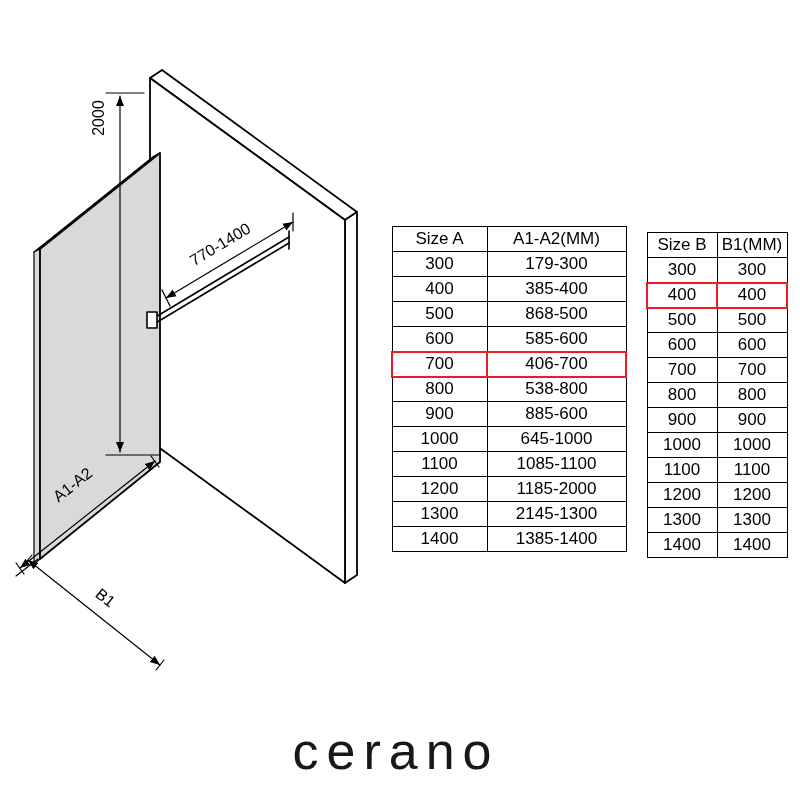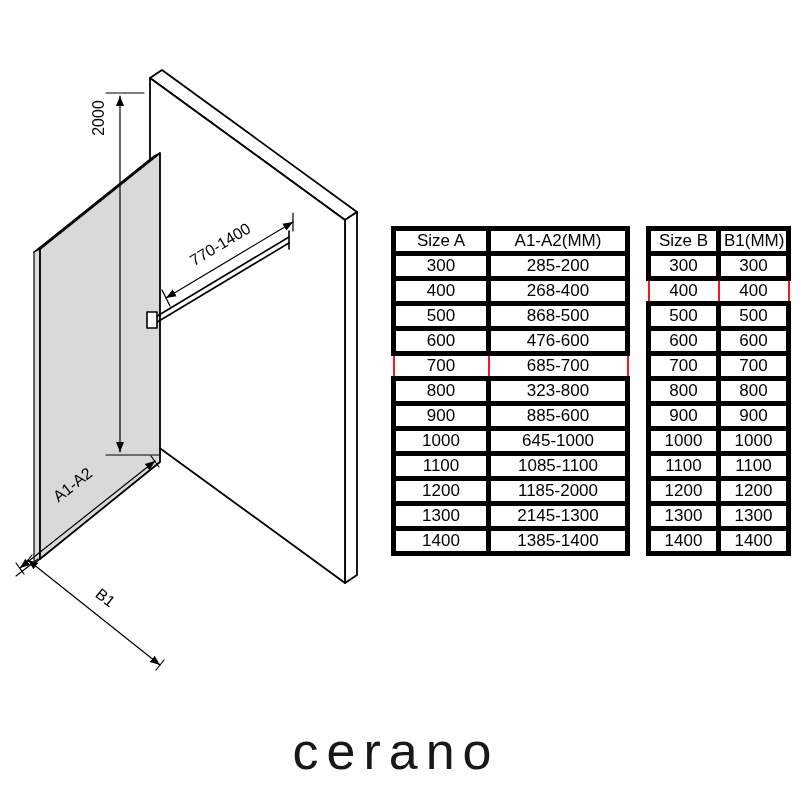--- a/index.html
+++ b/index.html
@@ -14,27 +14,27 @@
   .diagram-svg text {
     font-family:"Liberation Sans", sans-serif;
     font-size:16px; fill:#000; stroke:none;
   }
 
   table.spec {
     position:absolute; border-collapse:collapse; table-layout:fixed;
     font-size:17px; text-align:center; background:#fff;
   }
   table.spec th, table.spec td {
-    border:5px solid #000000; height:25px; padding:0 3px;
+    border:1px solid #000000; height:25px; padding:0 3px;
     font-weight:400; white-space:nowrap; overflow:hidden;
   }
   #tableA { left:391px; top:226px; width:234px; }
   #tableA th:first-child, #tableA td:first-child { width:95px; }
   #tableA th:last-child,  #tableA td:last-child  { width:139px; }
-  #tableB { left:646px; top:226px; width:140px; }
+  #tableB { left:646px; top:232px; width:140px; }
   #tableB th, #tableB td { width:70px; }
 
   tr.highlight td { border:2px solid var(--highlight, #ed1c24); }
 
   .brand {
     position:absolute; left:0; right:8px; top:716px; height:70px;
     text-align:center; font-size:52px; line-height:70px;
     letter-spacing:8px; font-weight:400; color:#181818;
   }
 </style>
@@ -108,41 +108,41 @@
   <table class="spec" id="tableA">
     <thead>
       <tr>
           <th>Size  A</th>
           <th>A1-A2(MM)</th>
         </tr>
     </thead>
     <tbody>
         <tr>
           <td>300</td>
-          <td>285-200</td>
+          <td>179-300</td>
         </tr>
         <tr>
           <td>400</td>
-          <td>268-400</td>
+          <td>385-400</td>
         </tr>
         <tr>
           <td>500</td>
           <td>868-500</td>
         </tr>
         <tr>
           <td>600</td>
-          <td>476-600</td>
+          <td>585-600</td>
         </tr>
         <tr class="highlight">
           <td>700</td>
-          <td>685-700</td>
+          <td>406-700</td>
         </tr>
         <tr>
           <td>800</td>
-          <td>323-800</td>
+          <td>538-800</td>
         </tr>
         <tr>
           <td>900</td>
           <td>885-600</td>
         </tr>
         <tr>
           <td>1000</td>
           <td>645-1000</td>
         </tr>
         <tr>

